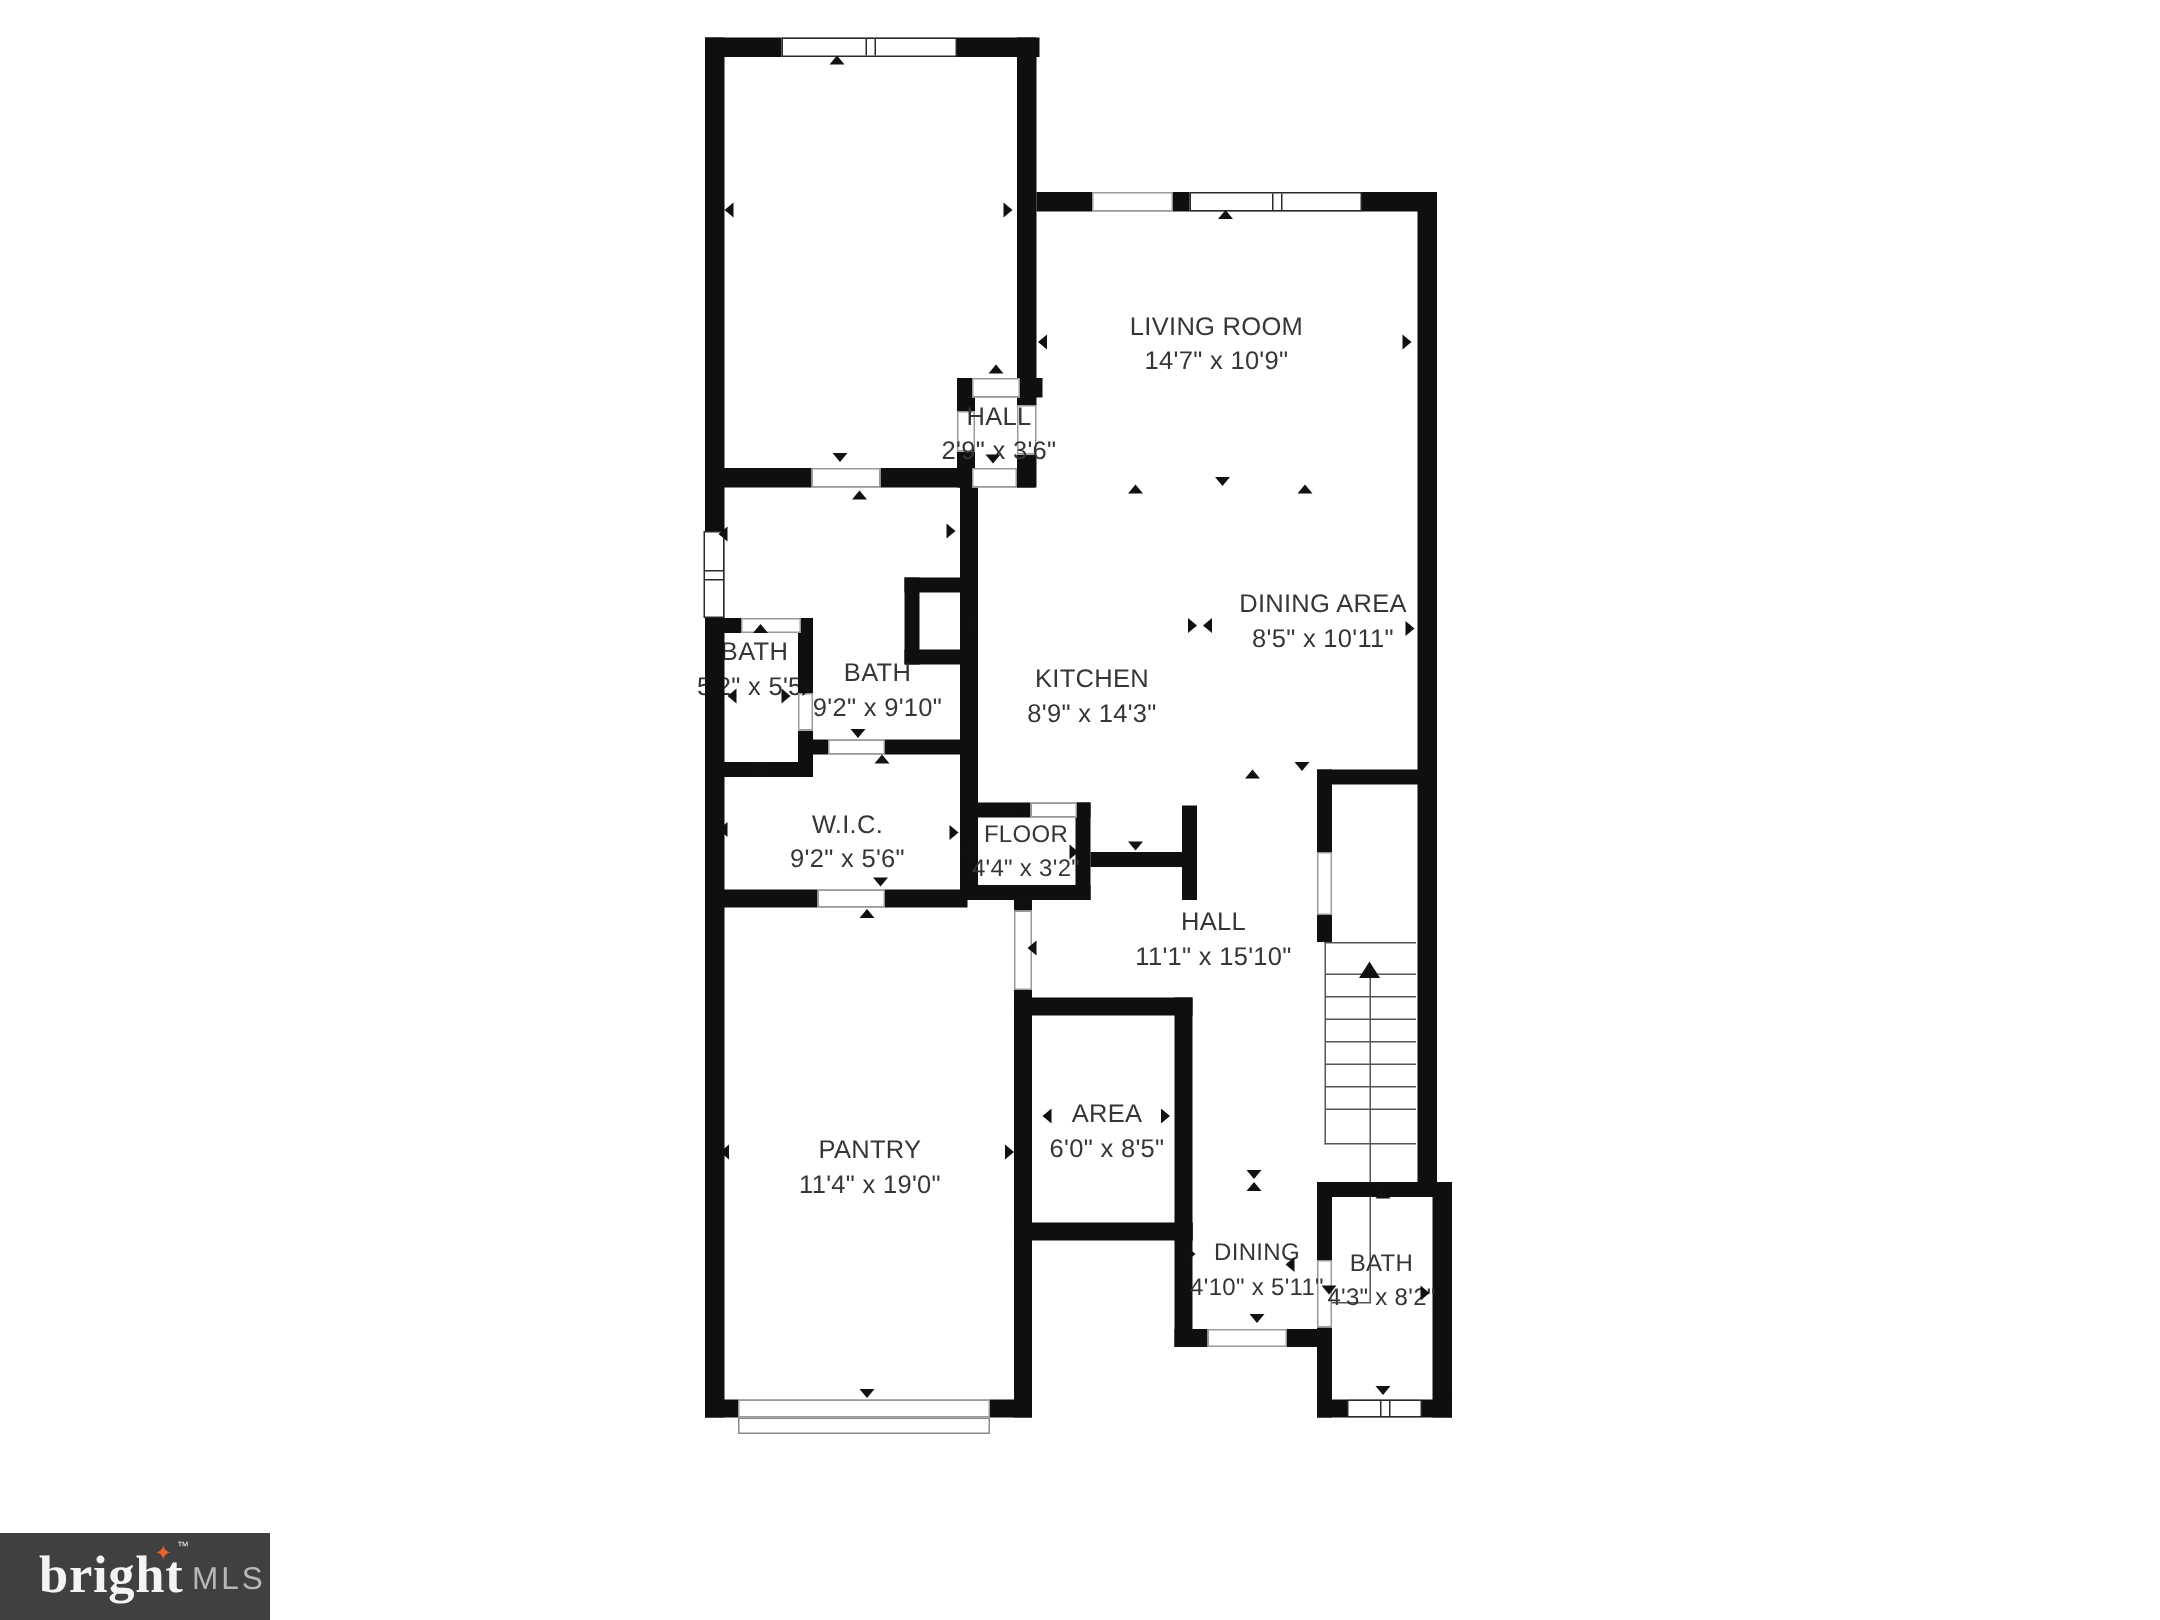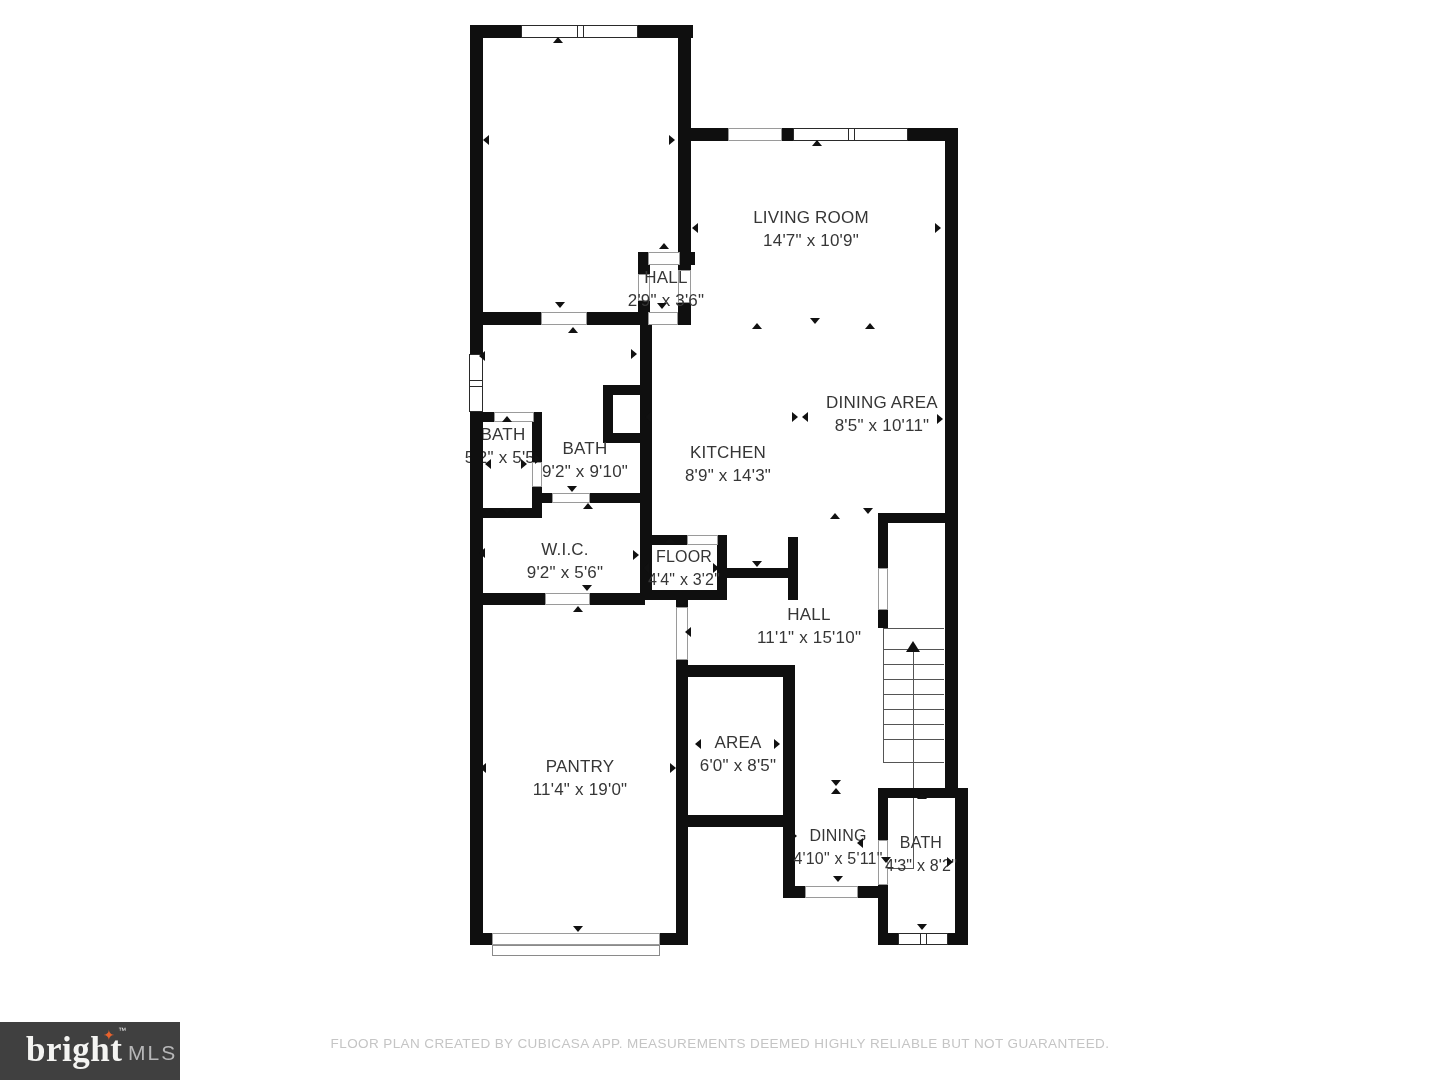--- a/index.html
+++ b/index.html
@@ -231,15 +231,14 @@
   <div class="stairline" style="left:913px;top:652px;width:1px;height:216px;"></div>
   <div class="stairline" style="left:878px;top:868px;width:36px;height:1px;"></div>
   <div id="stair-arrow"></div>
 
   <div id="footer-logo">
     <span class="logo-bright">bright</span>
     <span class="logo-star">✦</span>
     <span class="logo-tm">™</span>
     <span class="logo-mls">MLS</span>
   </div>
-  <div id="disclaimer">FLOOR PLAN CREATED BY CUBICASA APP. MEASUREMENTS DEEMED HIGHLY RELIABLE BUT NOT GUARANTEED.</div>
 
 </div>
 
 </body></html>

